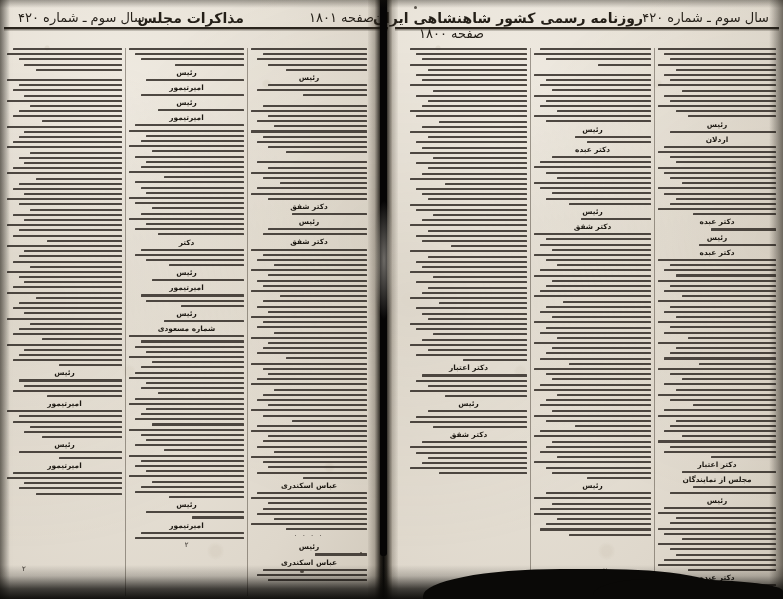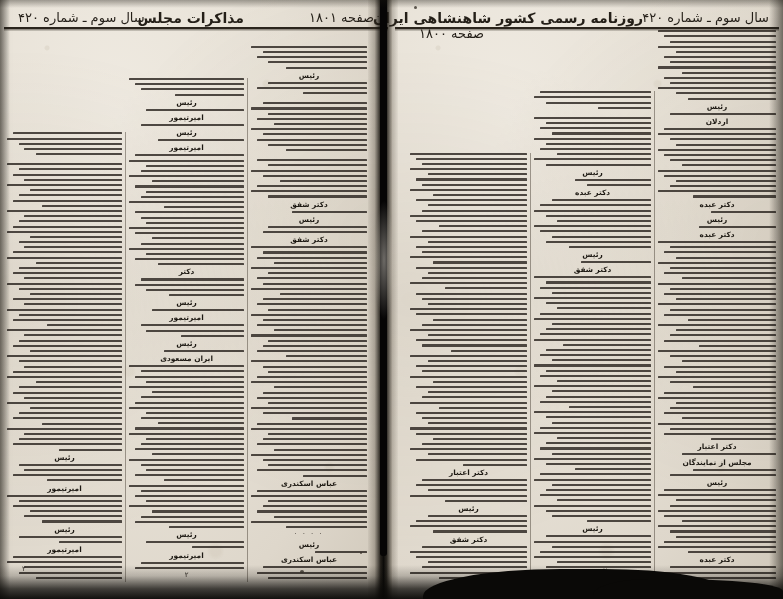--- a/index.html
+++ b/index.html
@@ -61,21 +61,21 @@
   #masthead-right{right:0;width:392px;}
   #masthead-left{left:0;width:392px;}
   .mh-row{position:relative;height:15px;}
   .mh-item{position:absolute;top:0;font-size:13px;font-family:"DejaVu Sans",sans-serif;
      white-space:nowrap;letter-spacing:.2px;}
   .mh-title{font-size:14px;font-weight:bold;}
   .mh-rule{position:absolute;left:4px;right:4px;top:17px;height:2px;background:#2a241c;
      box-shadow:0 1.5px 0 rgba(42,36,28,.45);}
 
   
-  .colwrap{position:absolute;top:34px;height:548px;z-index:3;display:flex;align-items:flex-end;}
+  .colwrap{position:absolute;top:48px;height:548px;z-index:3;display:flex;}
   #cols-right{right:4px;width:372px;}
   #cols-left{left:4px;width:366px;}
   .col{position:relative;padding:0 3px;box-sizing:border-box;overflow:hidden;}
   #cols-right .col{width:33.33%;}
   #cols-left .col{width:33.33%;}
   .col + .col{border-right:1px solid rgba(60,52,40,.45);}
 
   
   .para{margin:0 0 3px 0;}
   .speaker{font-size:7.4px;font-weight:bold;color:#1d1913;text-align:center;
@@ -631,21 +631,21 @@
       <div class="speaker">امیرتیمور</div>
       <div class="para">
         <div class="line s90"></div>
           <div class="line s85"></div>
           <div class="line s55"></div>
       </div>
       <div class="speaker">رئیس</div>
       <div class="para">
         <div class="line s70"></div>
       </div>
-      <div class="speaker">ایران مسعودی</div>
+      <div class="speaker">شماره مسعودی</div>
       <div class="para">
         <div class="line full"></div>
           <div class="line s90"></div>
           <div class="line s95"></div>
         <div class="line s85"></div>
           <div class="line full"></div>
           <div class="line s80"></div>
         <div class="line s90"></div>
           <div class="line s95"></div>
           <div class="line full"></div>

